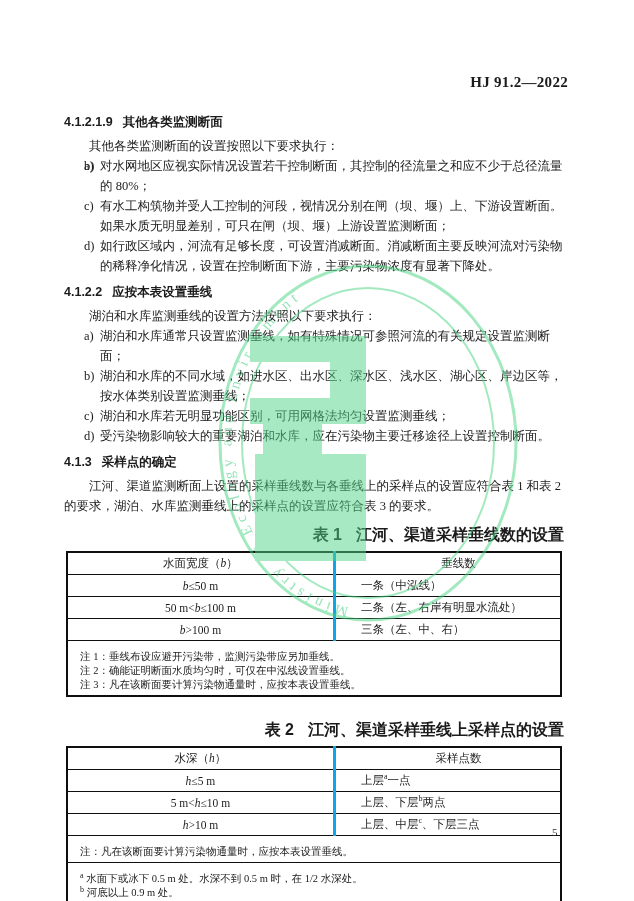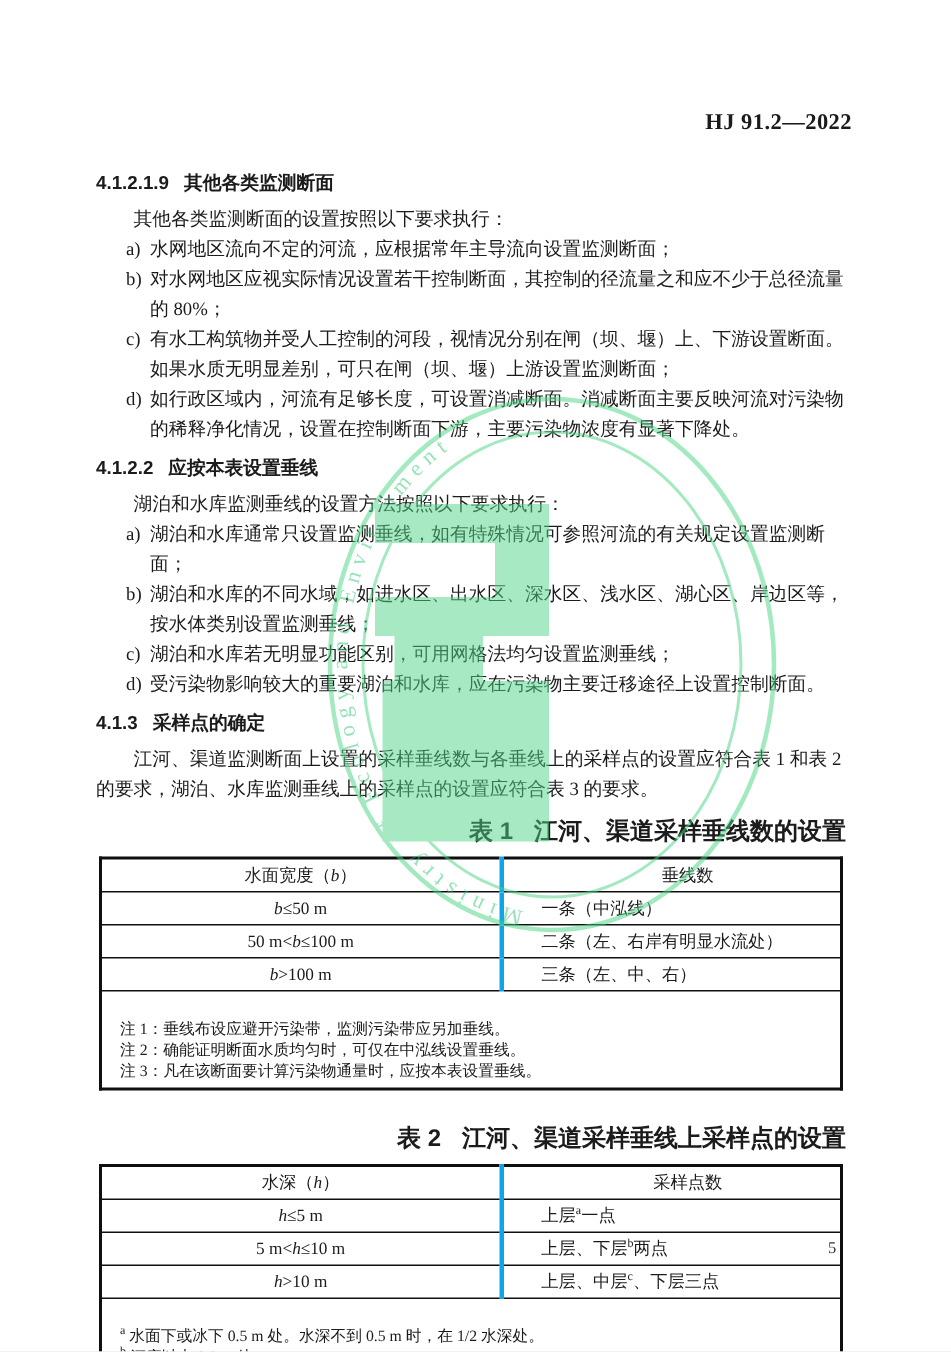--- a/index.html
+++ b/index.html
@@ -27,21 +27,21 @@
   .tcap .tlab{margin-right:14px;}
   table.std{
     width:496px;border-collapse:collapse;border:2px solid #0f0f0f;
     font-size:11.5px;margin:0 auto;table-layout:fixed;
   }
   table.std td{border-top:1px solid #0f0f0f;padding:2px 4px;height:17px;vertical-align:middle;}
   table.std tr.hd td{border-top:none;text-align:center;}
   table.std td.c1{width:52%;text-align:center;border-right:3px solid #0ea5e9;}
   table.std td.c2{text-align:left;padding-left:25px;}
   table.std td.notes,table.std td.fnotes{
-    font-size:10.5px;line-height:14px;padding:19px 8px 3px 12px;text-align:left;height:auto;
+    font-size:10.5px;line-height:14px;padding:9px 8px 3px 12px;text-align:left;height:auto;
   }
   table.std .note-line{margin:0;}
   table.std .fn-line{margin:0;}
   i.v{font-family:"Liberation Serif","DejaVu Serif",serif;font-style:italic;}
   sup{font-size:8px;line-height:0;}
   .pageno{position:absolute;left:552px;top:826px;font-size:11px;color:#333;}
   .wm{position:absolute;left:205px;top:253px;pointer-events:none;z-index:3;}
 </style>
 </head>
 <body>
@@ -49,21 +49,21 @@
 <div class="page">
 
   <div class="doc-code">HJ 91.2—2022</div>
 
   <div class="content">
 
     <p class="sec-head" style="margin-top:0;">
       <span class="sec-no">4.1.2.1.9</span><span>其他各类监测断面</span>
     </p>
     <p class="intro">其他各类监测断面的设置按照以下要求执行：</p>
-    <p class="clause"><span class="lab">a)</span><span>水网地区流向不定的河流，应根据常年主导流向设置监测断面；</span></p>
+    <p class="clause"><span class="lab">a)</span></p>
     <p class="clause"><span class="lab">b)</span><span>对水网地区应视实际情况设置若干控制断面，其控制的径流量之和应不少于总径流量的 80%；</span></p>
     <p class="clause"><span class="lab">c)</span><span>有水工构筑物并受人工控制的河段，视情况分别在闸（坝、堰）上、下游设置断面。如果水质无明显差别，可只在闸（坝、堰）上游设置监测断面；</span></p>
     <p class="clause"><span class="lab">d)</span><span>如行政区域内，河流有足够长度，可设置消减断面。消减断面主要反映河流对污染物的稀释净化情况，设置在控制断面下游，主要污染物浓度有显著下降处。</span></p>
 
     <p class="sec-head">
       <span class="sec-no">4.1.2.2</span><span>应按本表设置垂线</span>
     </p>
     <p class="intro">湖泊和水库监测垂线的设置方法按照以下要求执行：</p>
     <p class="clause"><span class="lab">a)</span><span>湖泊和水库通常只设置监测垂线，如有特殊情况可参照河流的有关规定设置监测断面；</span></p>
     <p class="clause"><span class="lab">b)</span><span>湖泊和水库的不同水域，如进水区、出水区、深水区、浅水区、湖心区、岸边区等，按水体类别设置监测垂线；</span></p>
@@ -123,20 +123,25 @@
         </tr>
         <tr>
           <td class="c1"><span>5 m&lt;</span><i class="v">h</i><span>≤10 m</span></td>
           <td class="c2"><span>上层、下层</span><sup>b</sup><span>两点</span></td>
         </tr>
         <tr>
           <td class="c1"><span></span><i class="v">h</i><span>&gt;10 m</span></td>
           <td class="c2"><span>上层、中层</span><sup>c</sup><span>、下层三点</span></td>
         </tr>
         <tr>
+          <td class="notes" colspan="2">
+            <p class="note-line">注：凡在该断面要计算污染物通量时，应按本表设置垂线。</p>
+          </td>
+        </tr>
+        <tr>
           <td class="fnotes" colspan="2">
             <p class="fn-line"><sup>a</sup> <span>水面下或冰下 0.5 m 处。水深不到 0.5 m 时，在 1/2 水深处。</span></p>
             <p class="fn-line"><sup>b</sup> <span>河底以上 0.9 m 处。</span></p>
 
           </td>
         </tr>
       </tbody>
     </table>
 
   </div>

